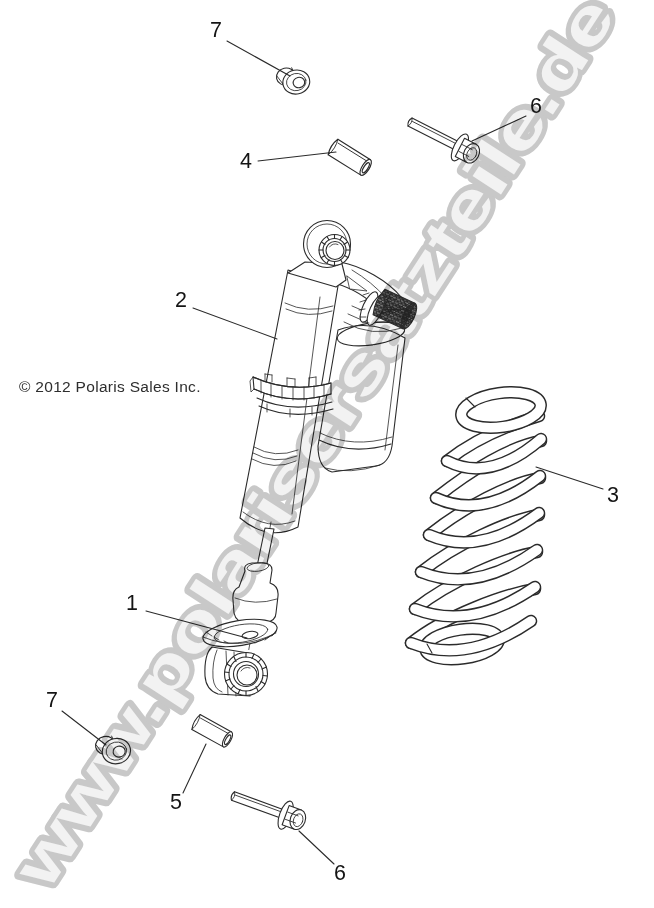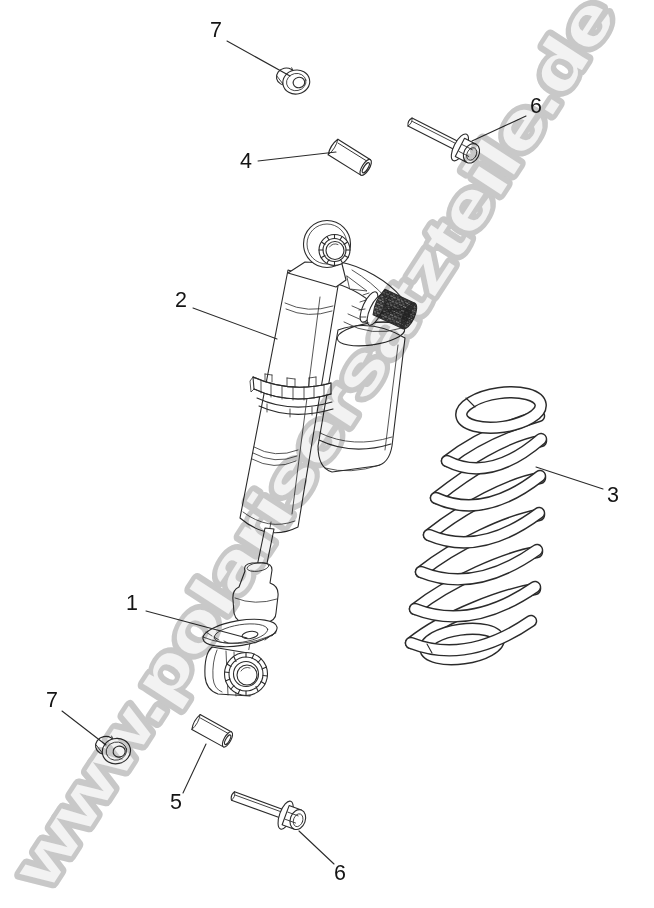--- a/index.html
+++ b/index.html
@@ -229,20 +229,21 @@
       <line x1="62" y1="711" x2="106" y2="745"></line>
       <line x1="183" y1="793" x2="206" y2="744"></line>
       <line x1="334" y1="864" x2="299" y2="831"></line>
     </g>
   </svg>
 
   <svg id="watermark" width="654" height="908" viewBox="0 0 654 908">
     <text transform="translate(48,892) rotate(-57)" textLength="1045" lengthAdjust="spacingAndGlyphs">www.polarisersatzteile.de</text>
   </svg>
 
+  <div class="copyright">© 2012 Polaris Sales Inc.</div>
 
   <div class="callout" style="left:216px;top:31px">7</div>
   <div class="callout" style="left:246px;top:162px">4</div>
   <div class="callout" style="left:536px;top:107px">6</div>
   <div class="callout" style="left:181px;top:301px">2</div>
   <div class="callout" style="left:613px;top:496px">3</div>
   <div class="callout" style="left:132px;top:604px">1</div>
   <div class="callout" style="left:52px;top:701px">7</div>
   <div class="callout" style="left:176px;top:803px">5</div>
   <div class="callout" style="left:340px;top:874px">6</div>

